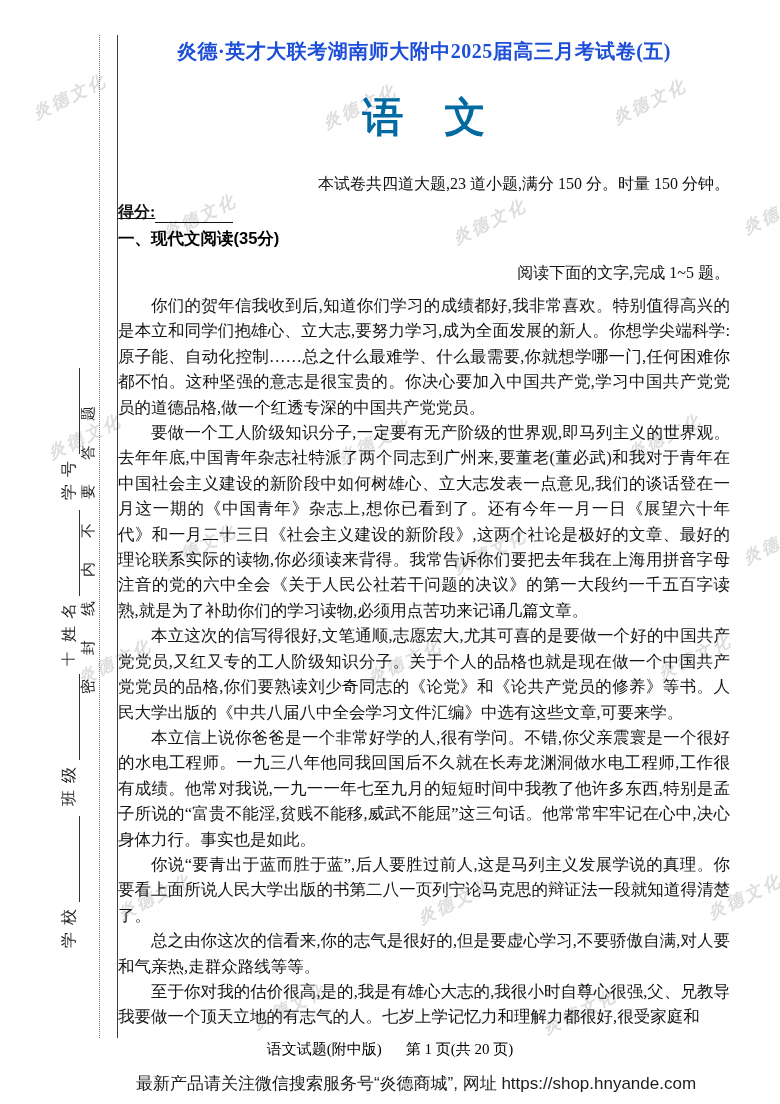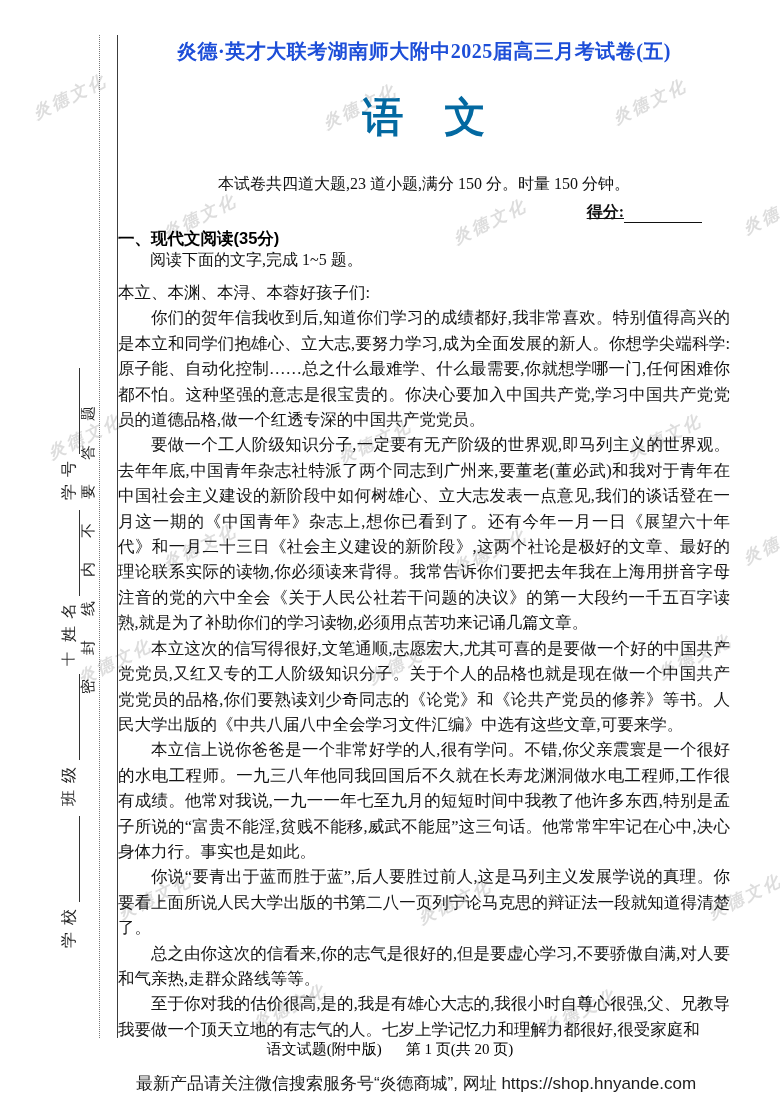--- a/index.html
+++ b/index.html
@@ -47,35 +47,35 @@
   .content { position:absolute; left:118px; top:0; width:612px; }
   .exam-title {
     margin:38px 0 0 0; text-align:center;
     font-size:20px; font-weight:bold; letter-spacing:.5px; color:#1d4ed8;
   }
   .subject {
     margin:25px 0 0 0; text-align:center;
     font-family:"Liberation Sans", sans-serif;
     font-size:41px; font-weight:bold; color:#0369a1;
   }
-  .exam-info { margin:29px 0 0 0; text-align:center; font-size:16px; }
+  .exam-info { margin:29px 0 0 0; text-align:right; font-size:16px; }
   .score-line {
-    margin:7px 28px 0 0; text-align:right;
+    margin:7px 28px 0 0; text-align:left;
     font-size:16px; font-weight:bold;text-decoration:underline;
   }
   .score-blank {
     display:inline-block; width:78px; height:17px;
     border-bottom:1.4px solid #111; vertical-align:bottom;
   }
   .sec-h1 {
     margin:5px 0 0 0; font-size:16.5px; font-weight:bold;
     font-family:"Liberation Sans", sans-serif; color:#000;
   }
   .sec-h2 { margin:11px 0 0 0; font-size:16px; }
-  .sec-prompt { margin:0 0 0 0; font-size:16px; text-indent:2em; }
+  .sec-prompt { margin:13px 0 0 0; font-size:16px; text-indent:2em;text-align:right; }
   .letter { margin-top:9px; }
   .letter p {
     margin:0; font-size:16.5px; line-height:25.4px;
     text-align:justify; text-indent:2em; color:#141414;
   }
   .letter p.salutation { text-indent:0; }
   
   .footer {
     position:absolute; top:1040px; left:0; width:780px;
     text-align:center; font-size:15px; color:#000;
@@ -136,21 +136,20 @@
     <div class="subject">语　文</div>
     <div class="exam-info">本试卷共四道大题,23 道小题,满分 150 分。时量 150 分钟。</div>
     <div class="score-line">
       <span>得分:</span><span class="score-blank"></span>
     </div>
 
     <div class="sec-h1">一、现代文阅读(35分)</div>
     <div class="sec-prompt">阅读下面的文字,完成 1~5 题。</div>
 
     <div class="letter">
-      <p class="salutation">本立、本渊、本浔、本蓉好孩子们:</p>
       <span id="letter-paragraphs"><p>你们的贺年信我收到后,知道你们学习的成绩都好,我非常喜欢。特别值得高兴的是本立和同学们抱雄心、立大志,要努力学习,成为全面发展的新人。你想学尖端科学:原子能、自动化控制……总之什么最难学、什么最需要,你就想学哪一门,任何困难你都不怕。这种坚强的意志是很宝贵的。你决心要加入中国共产党,学习中国共产党党员的道德品格,做一个红透专深的中国共产党党员。</p><p>要做一个工人阶级知识分子,一定要有无产阶级的世界观,即马列主义的世界观。去年年底,中国青年杂志社特派了两个同志到广州来,要董老(董必武)和我对于青年在中国社会主义建设的新阶段中如何树雄心、立大志发表一点意见,我们的谈话登在一月这一期的《中国青年》杂志上,想你已看到了。还有今年一月一日《展望六十年代》和一月二十三日《社会主义建设的新阶段》,这两个社论是极好的文章、最好的理论联系实际的读物,你必须读来背得。我常告诉你们要把去年我在上海用拼音字母注音的党的六中全会《关于人民公社若干问题的决议》的第一大段约一千五百字读熟,就是为了补助你们的学习读物,必须用点苦功来记诵几篇文章。</p><p>本立这次的信写得很好,文笔通顺,志愿宏大,尤其可喜的是要做一个好的中国共产党党员,又红又专的工人阶级知识分子。关于个人的品格也就是现在做一个中国共产党党员的品格,你们要熟读刘少奇同志的《论党》和《论共产党员的修养》等书。人民大学出版的《中共八届八中全会学习文件汇编》中选有这些文章,可要来学。</p><p>本立信上说你爸爸是一个非常好学的人,很有学问。不错,你父亲震寰是一个很好的水电工程师。一九三八年他同我回国后不久就在长寿龙渊洞做水电工程师,工作很有成绩。他常对我说,一九一一年七至九月的短短时间中我教了他许多东西,特别是孟子所说的“富贵不能淫,贫贱不能移,威武不能屈”这三句话。他常常牢牢记在心中,决心身体力行。事实也是如此。</p><p>你说“要青出于蓝而胜于蓝”,后人要胜过前人,这是马列主义发展学说的真理。你要看上面所说人民大学出版的书第二八一页列宁论马克思的辩证法一段就知道得清楚了。</p><p>总之由你这次的信看来,你的志气是很好的,但是要虚心学习,不要骄傲自满,对人要和气亲热,走群众路线等等。</p><p>至于你对我的估价很高,是的,我是有雄心大志的,我很小时自尊心很强,父、兄教导我要做一个顶天立地的有志气的人。七岁上学记忆力和理解力都很好,很受家庭和</p></span>
     </div>
   </div>
 
   <div class="footer">
     <span>语文试题(附中版)</span><span class="page-label">第 1 页(共 20 页)</span>
   </div>
 
   <div class="promo">最新产品请关注微信搜索服务号“炎德商城”, 网址 https://shop.hnyande.com</div>
 

